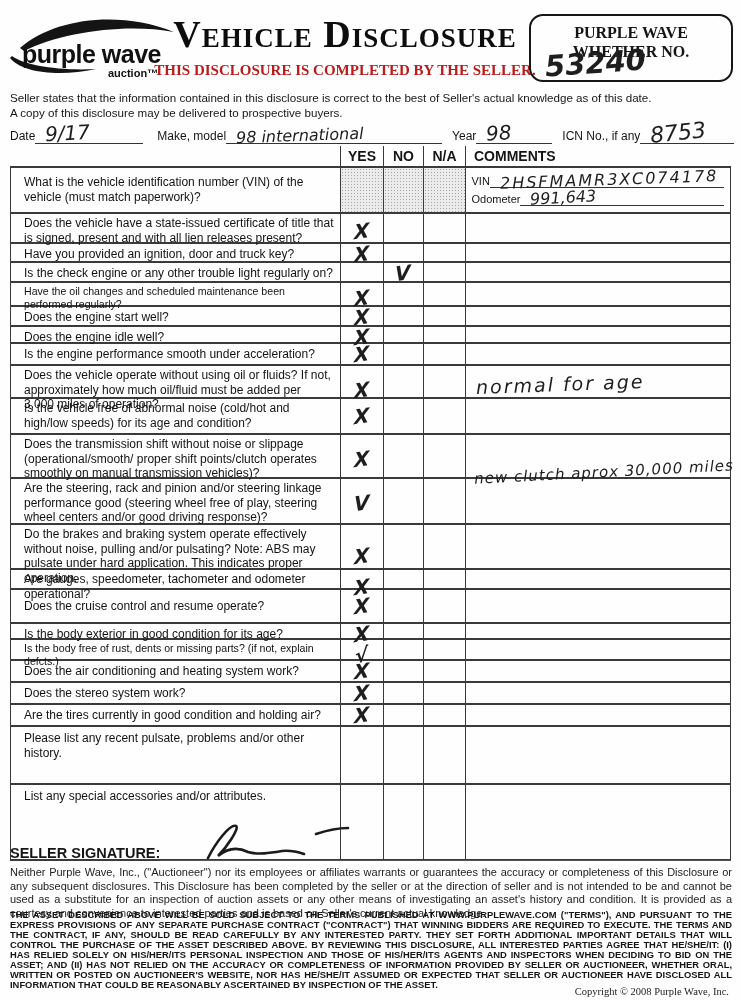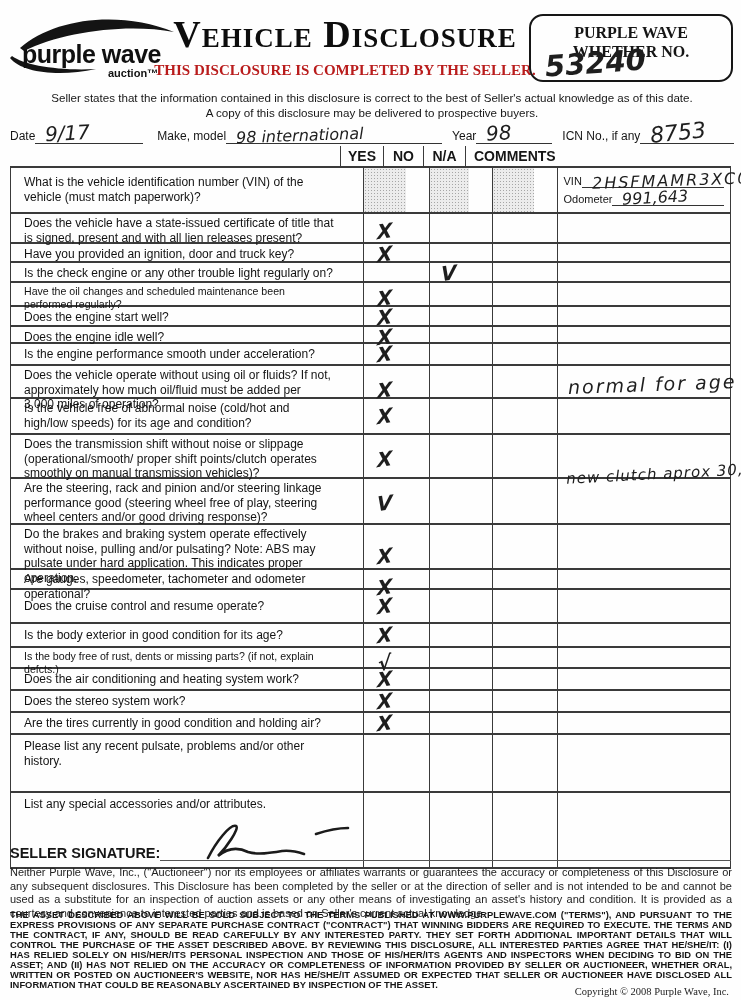--- a/index.html
+++ b/index.html
@@ -14,21 +14,21 @@
   .form-title{font-family:"Liberation Serif", serif;font-variant:small-caps;font-weight:bold;
               font-size:38px;letter-spacing:1px;color:#0d0d0d;line-height:1.1;}
   .form-sub{font-family:"Liberation Serif", serif;font-weight:bold;font-size:15px;margin-top:6px;color:#b91c1c;}
   .cust-box{position:absolute;right:8px;top:14px;width:204px;height:68px;border:2.5px solid #161616;
             border-radius:14px;text-align:center;font-family:"Liberation Serif", serif;
             font-weight:bold;font-size:16px;line-height:1.2;padding-top:7px;box-sizing:border-box;}
   
   .hw{font-family:"DejaVu Sans", sans-serif;font-style:italic;color:#1e1e1e;white-space:nowrap;}
   .cust-num{position:absolute;left:14px;top:30px;font-size:29px;transform:rotate(-4deg);}
   
-  .intro{position:absolute;left:10px;top:90px;width:724px;font-size:11.6px;line-height:1.3;color:#161616;text-align:center;}
+  .intro{position:absolute;left:10px;top:90px;width:724px;font-size:11.6px;line-height:1.3;color:#161616;}
   .meta{position:absolute;left:10px;top:127px;width:724px;display:flex;align-items:flex-end;font-size:12px;}
   .meta .lbl{flex:0 0 auto;padding-bottom:1px;}
   .uline{border-bottom:1.3px solid #333;position:relative;height:16px;}
   .u-date{width:108px;margin-right:14px;}
   .u-make{width:216px;margin-right:10px;}
   .u-year{width:76px;margin-right:10px;}
   .u-icn{flex:1 1 auto;}
   .uline .hw{position:absolute;bottom:-2px;left:10px;}
   .hw-date{font-size:20px;transform:rotate(-3deg);}
   .hw-make{font-size:16px;transform:rotate(-2deg);}
@@ -37,21 +37,21 @@
   
   .tbl{position:absolute;left:10px;top:146px;width:721px;box-sizing:border-box;}
   .thead{display:grid;grid-template-columns:330px 43px 40px 42px 1fr;height:22px;
          border-bottom:2px solid #3a3a3a;box-sizing:border-box;}
   .thead .hc{font-weight:bold;font-size:14px;display:flex;align-items:center;justify-content:center;
              border-left:1.5px solid #3a3a3a;box-sizing:border-box;}
   .thead .hc.first{border-left:none;}
   .thead .hc.comments{justify-content:flex-start;padding-left:8px;}
   .tbody{border-left:1.5px solid #3a3a3a;border-right:1.5px solid #3a3a3a;border-bottom:2.5px solid #3a3a3a;}
   .trow{display:grid;grid-template-columns:328.5px 43px 40px 42px 1fr;
-        border-bottom:2px solid #3a3a3a;box-sizing:border-box;gap:23px;}
+        border-bottom:2px solid #3a3a3a;box-sizing:border-box;}
   .trow:last-child{border-bottom:none;}
   .cell{box-sizing:border-box;position:relative;}
   .qcell{font-size:12px;line-height:1.22;display:flex;align-items:center;padding:2px 6px 2px 13px;color:#131313;}
   .qcell.small{font-size:10.6px;}
   .qcell.top{align-items:flex-start;padding-top:4px;}
   .mcell{border-left:1.5px solid #3a3a3a;display:flex;align-items:center;justify-content:center;overflow:visible;}
   .ccell{border-left:1.5px solid #3a3a3a;padding:2px 6px;overflow:visible;}
   .mark{font-size:20px;font-weight:bold;transform:rotate(-8deg) skewX(-8deg);line-height:1;}
   .shaded{background-color:#ececec;background-image:radial-gradient(#a6a6a6 0.7px, transparent 0.9px);
           background-size:3px 3px;}
@@ -290,21 +290,21 @@
       <div class="trow" style="height:34px">
         <div class="cell qcell">Does the cruise control and resume operate?</div>
         <div class="cell mcell">
             <span class="hw mark">X</span>
           </div>
         <div class="cell mcell"></div>
         <div class="cell mcell"></div>
         <div class="cell ccell"></div>
       </div>
 
-      <div class="trow" style="height:24px">
+      <div class="trow" style="height:16px">
         <div class="cell qcell">Is the body exterior in good condition for its age?</div>
         <div class="cell mcell">
             <span class="hw mark">X</span>
           </div>
         <div class="cell mcell"></div>
         <div class="cell mcell"></div>
         <div class="cell ccell"></div>
       </div>
 
       <div class="trow" style="height:21px">

